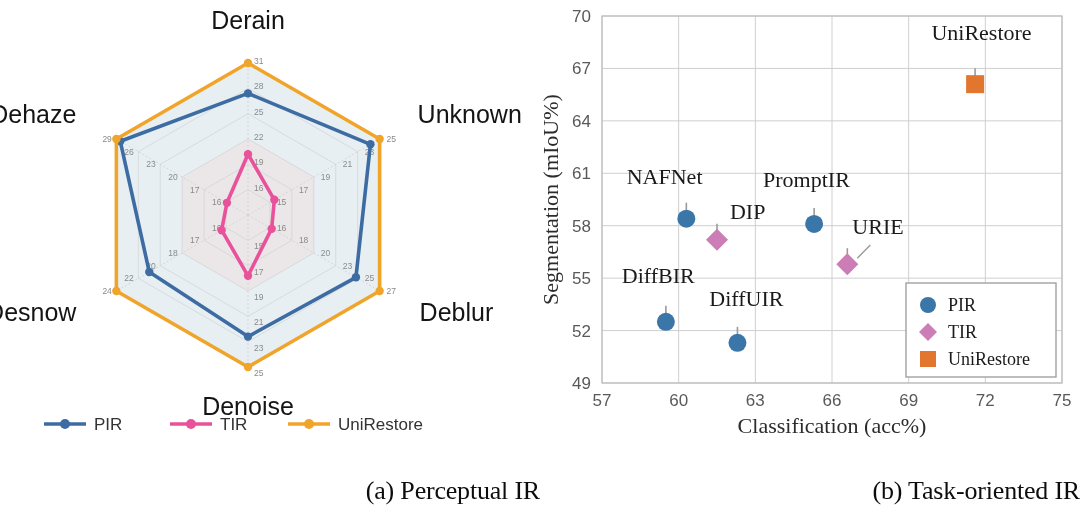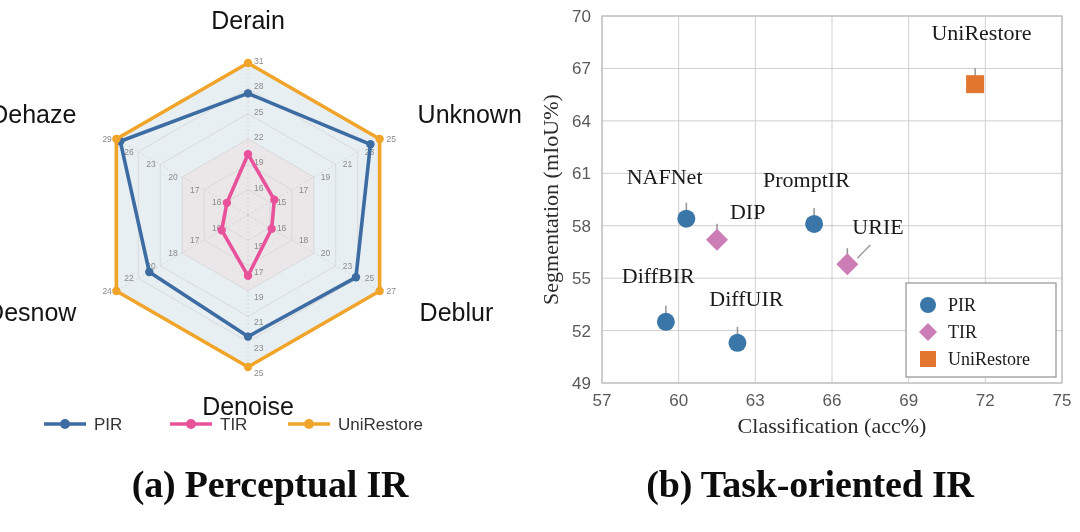--- a/index.html
+++ b/index.html
@@ -2,24 +2,23 @@
 <html><head>
 <meta charset="utf-8">
 <style>
   html,body{margin:0;padding:0;background:#ffffff;}
   body{width:1080px;height:532px;overflow:hidden;font-family:"Liberation Sans",sans-serif;}
   .figure{position:relative;width:1080px;height:532px;}
   .panel{position:absolute;top:0;}
   .panel-a{left:0;width:540px;height:532px;}
   .panel-b{left:540px;width:540px;height:532px;}
   .caption{
-    position:absolute;left:0;right:0;bottom:26px;text-align:center;
-    font-family:"Liberation Serif",serif;font-size:38px;color:#0d0d0d;
+    position:absolute;left:0;right:0;bottom:26px;text-align:right;
+    font-family:"Liberation Serif",serif;font-size:26px;color:#0d0d0d;
     letter-spacing:-0.2px;
-    font-weight:bold;
   }
   svg{display:block;}
   text{font-family:"Liberation Sans",sans-serif;}
   .rad-axis-label{font-size:25px;fill:#141414;}
   .rad-tick{font-size:8.5px;fill:#8a8a8a;font-family:"Liberation Sans",sans-serif;}
   .rad-legend-text{font-size:17px;fill:#333;}
   .sc-tick{font-family:"Liberation Sans",sans-serif;font-size:17px;fill:#595959;}
   .sc-axis-title{font-family:"Liberation Serif",serif;font-size:22px;fill:#2b2b2b;}
   .sc-point-label{font-family:"Liberation Serif",serif;font-size:22px;fill:#1a1a1a;}
   .sc-legend-text{font-family:"Liberation Serif",serif;font-size:18px;fill:#1a1a1a;}

